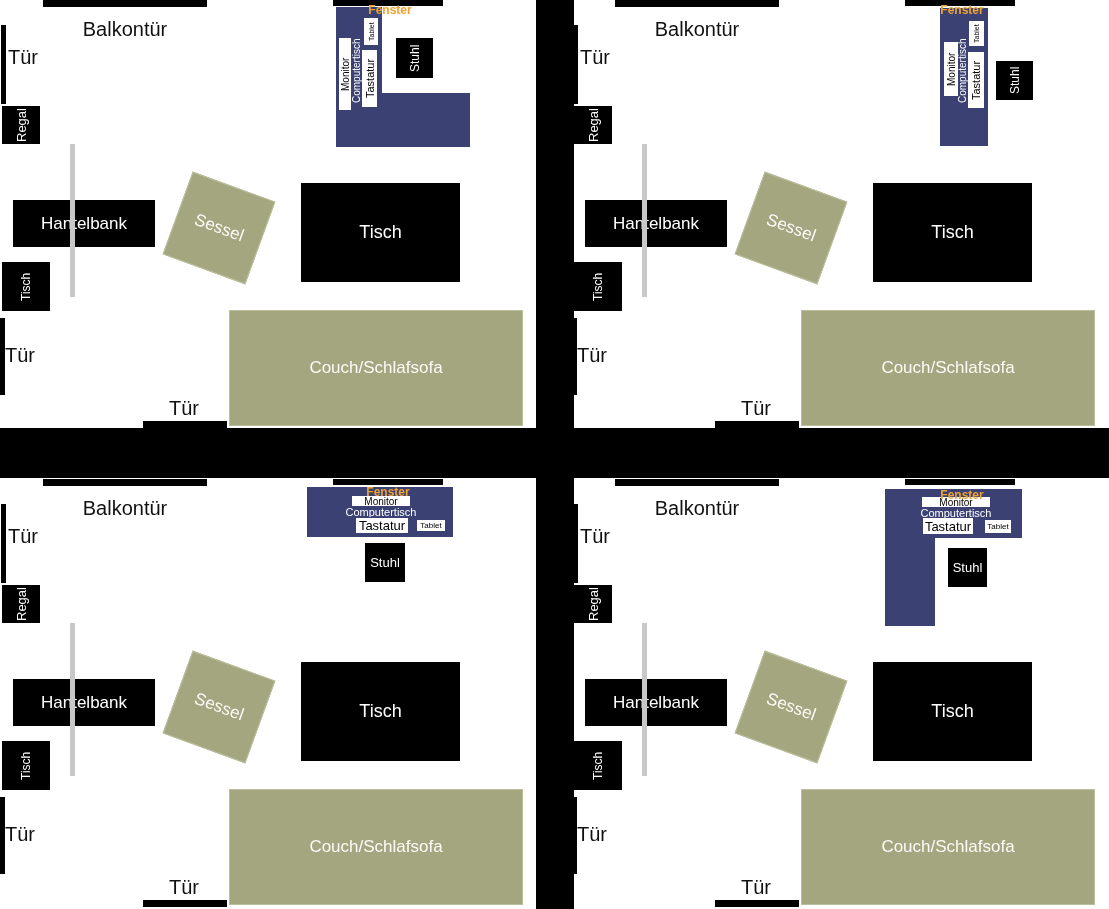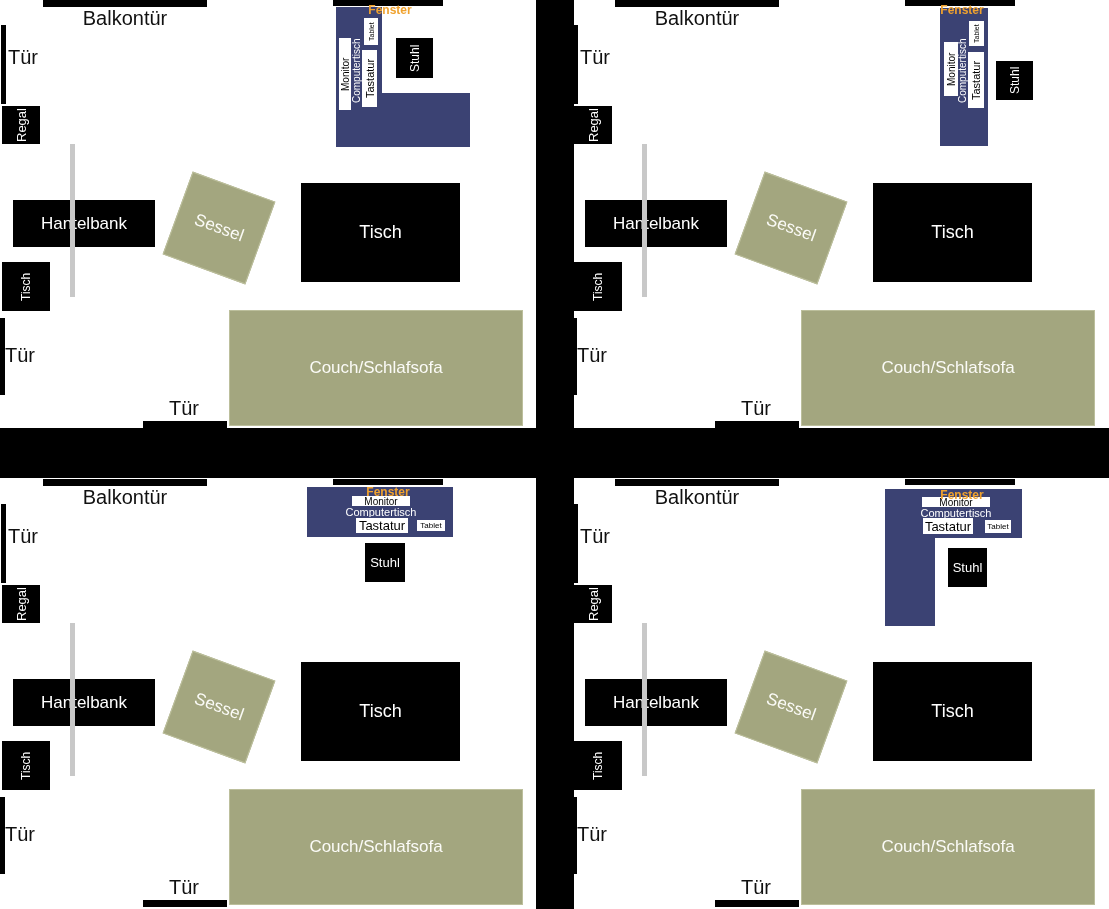--- a/index.html
+++ b/index.html
@@ -17,21 +17,21 @@
   .pos-br{left:572px;top:479px;}
 
   
   .wall-top-a{left:43px;top:0;width:164px;height:7px;}
   .wall-top-b{left:333px;top:0;width:110px;height:6px;}
   .wall-left-upper{left:1px;top:25px;width:5px;height:79px;}
   .wall-left-lower{left:0;top:318px;width:5px;height:77px;}
   .wall-bottom-step{left:143px;top:421px;width:84px;height:7px;}
 
   .plain-label{position:absolute;color:#111;font-size:20px;line-height:22px;white-space:nowrap;}
-  .lbl-balkontuer{left:45px;top:7px;width:160px;text-align:center;}
+  .lbl-balkontuer{left:45px;top:18px;width:160px;text-align:center;}
   .lbl-tuer-upper{left:8px;top:46px;}
   .lbl-tuer-lower{left:5px;top:344px;}
   .lbl-tuer-bottom{left:144px;top:397px;width:80px;text-align:center;}
 
   .box{position:absolute;display:flex;align-items:center;justify-content:center;
        background:var(--wall,#000);color:#fff;}
   .vtext{writing-mode:vertical-rl;transform:rotate(180deg);}
   .regal{left:2px;top:106px;width:38px;height:38px;font-size:13px;}
   .hantelbank{left:13px;top:200px;width:142px;height:47px;font-size:17px;}
   .tisch-big{left:301px;top:183px;width:159px;height:99px;font-size:18px;}

